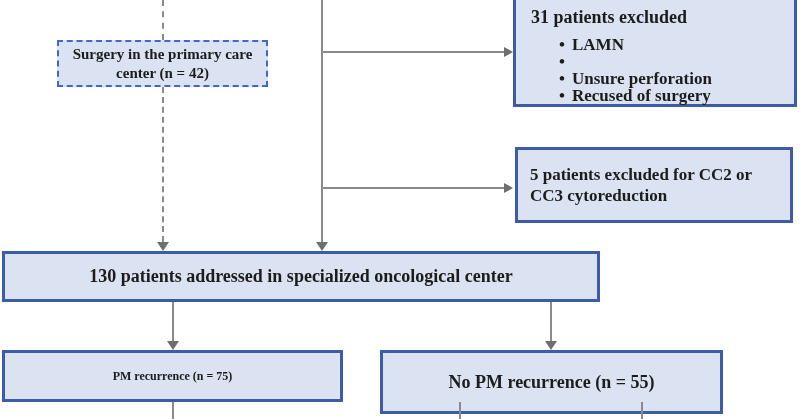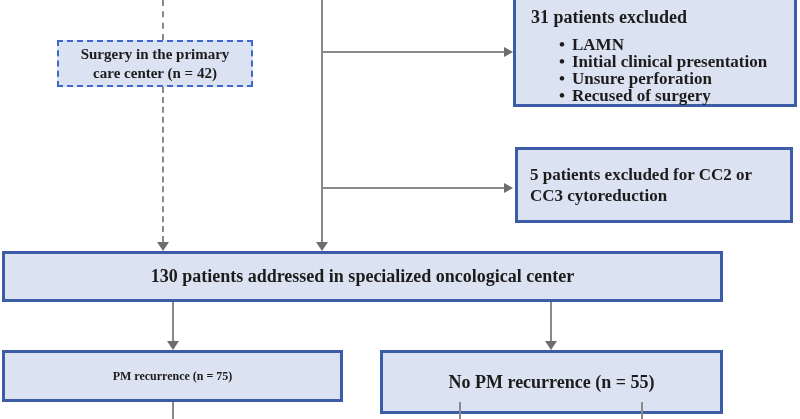--- a/index.html
+++ b/index.html
@@ -57,30 +57,30 @@
 
   #box-excluded-31{
     left:513px;top:-8px;width:284px;height:115px;
     padding:12px 10px 0 15px;
     font-size:18px;line-height:20px;
   }
   .bullet-list{margin-top:9px;margin-left:28px;font-size:17px;line-height:17px;}
   .bullet-row{display:flex;}
   .bullet-row .dot{width:13px;flex:0 0 13px;}
 
-  #box-primary-surgery{left:57px;top:40px;width:196px;height:47px;}
+  #box-primary-surgery{left:57px;top:40px;width:211px;height:47px;}
 
   #box-excluded-cc{
     left:515px;top:147px;width:278px;height:76px;
     display:flex;align-items:center;
     padding:0 4px 0 12px;
     font-size:17px;line-height:21px;
   }
 
-  #box-specialized{left:2px;top:251px;width:721px;height:51px;font-size:18px;}
+  #box-specialized{left:2px;top:251px;width:598px;height:51px;font-size:18px;}
   #box-pm-recurrence{left:2px;top:350px;width:341px;height:52px;font-size:12px;}
   #box-no-pm-recurrence{left:380px;top:350px;width:343px;height:64px;font-size:18px;}
 </style>
 </head>
 <body>
 
 <div id="canvas">
 
   <div class="vline dashed" style="left:162px;top:0;height:40px;"></div>
   <div class="vline dashed" style="left:162px;top:87px;height:155px;"></div>
@@ -97,21 +97,20 @@
 
   <div class="node" id="box-excluded-31">
     <div>31 patients excluded</div>
     <div class="bullet-list">
       <div class="bullet-row">
         <span class="dot">•</span>
         <span>LAMN</span>
       </div>
       <div class="bullet-row">
         <span class="dot">•</span>
-        <span>Initial clinical presentation</span>
       </div>
       <div class="bullet-row">
         <span class="dot">•</span>
         <span>Unsure perforation</span>
       </div>
       <div class="bullet-row">
         <span class="dot">•</span>
         <span>Recused of surgery</span>
       </div>
     </div>

